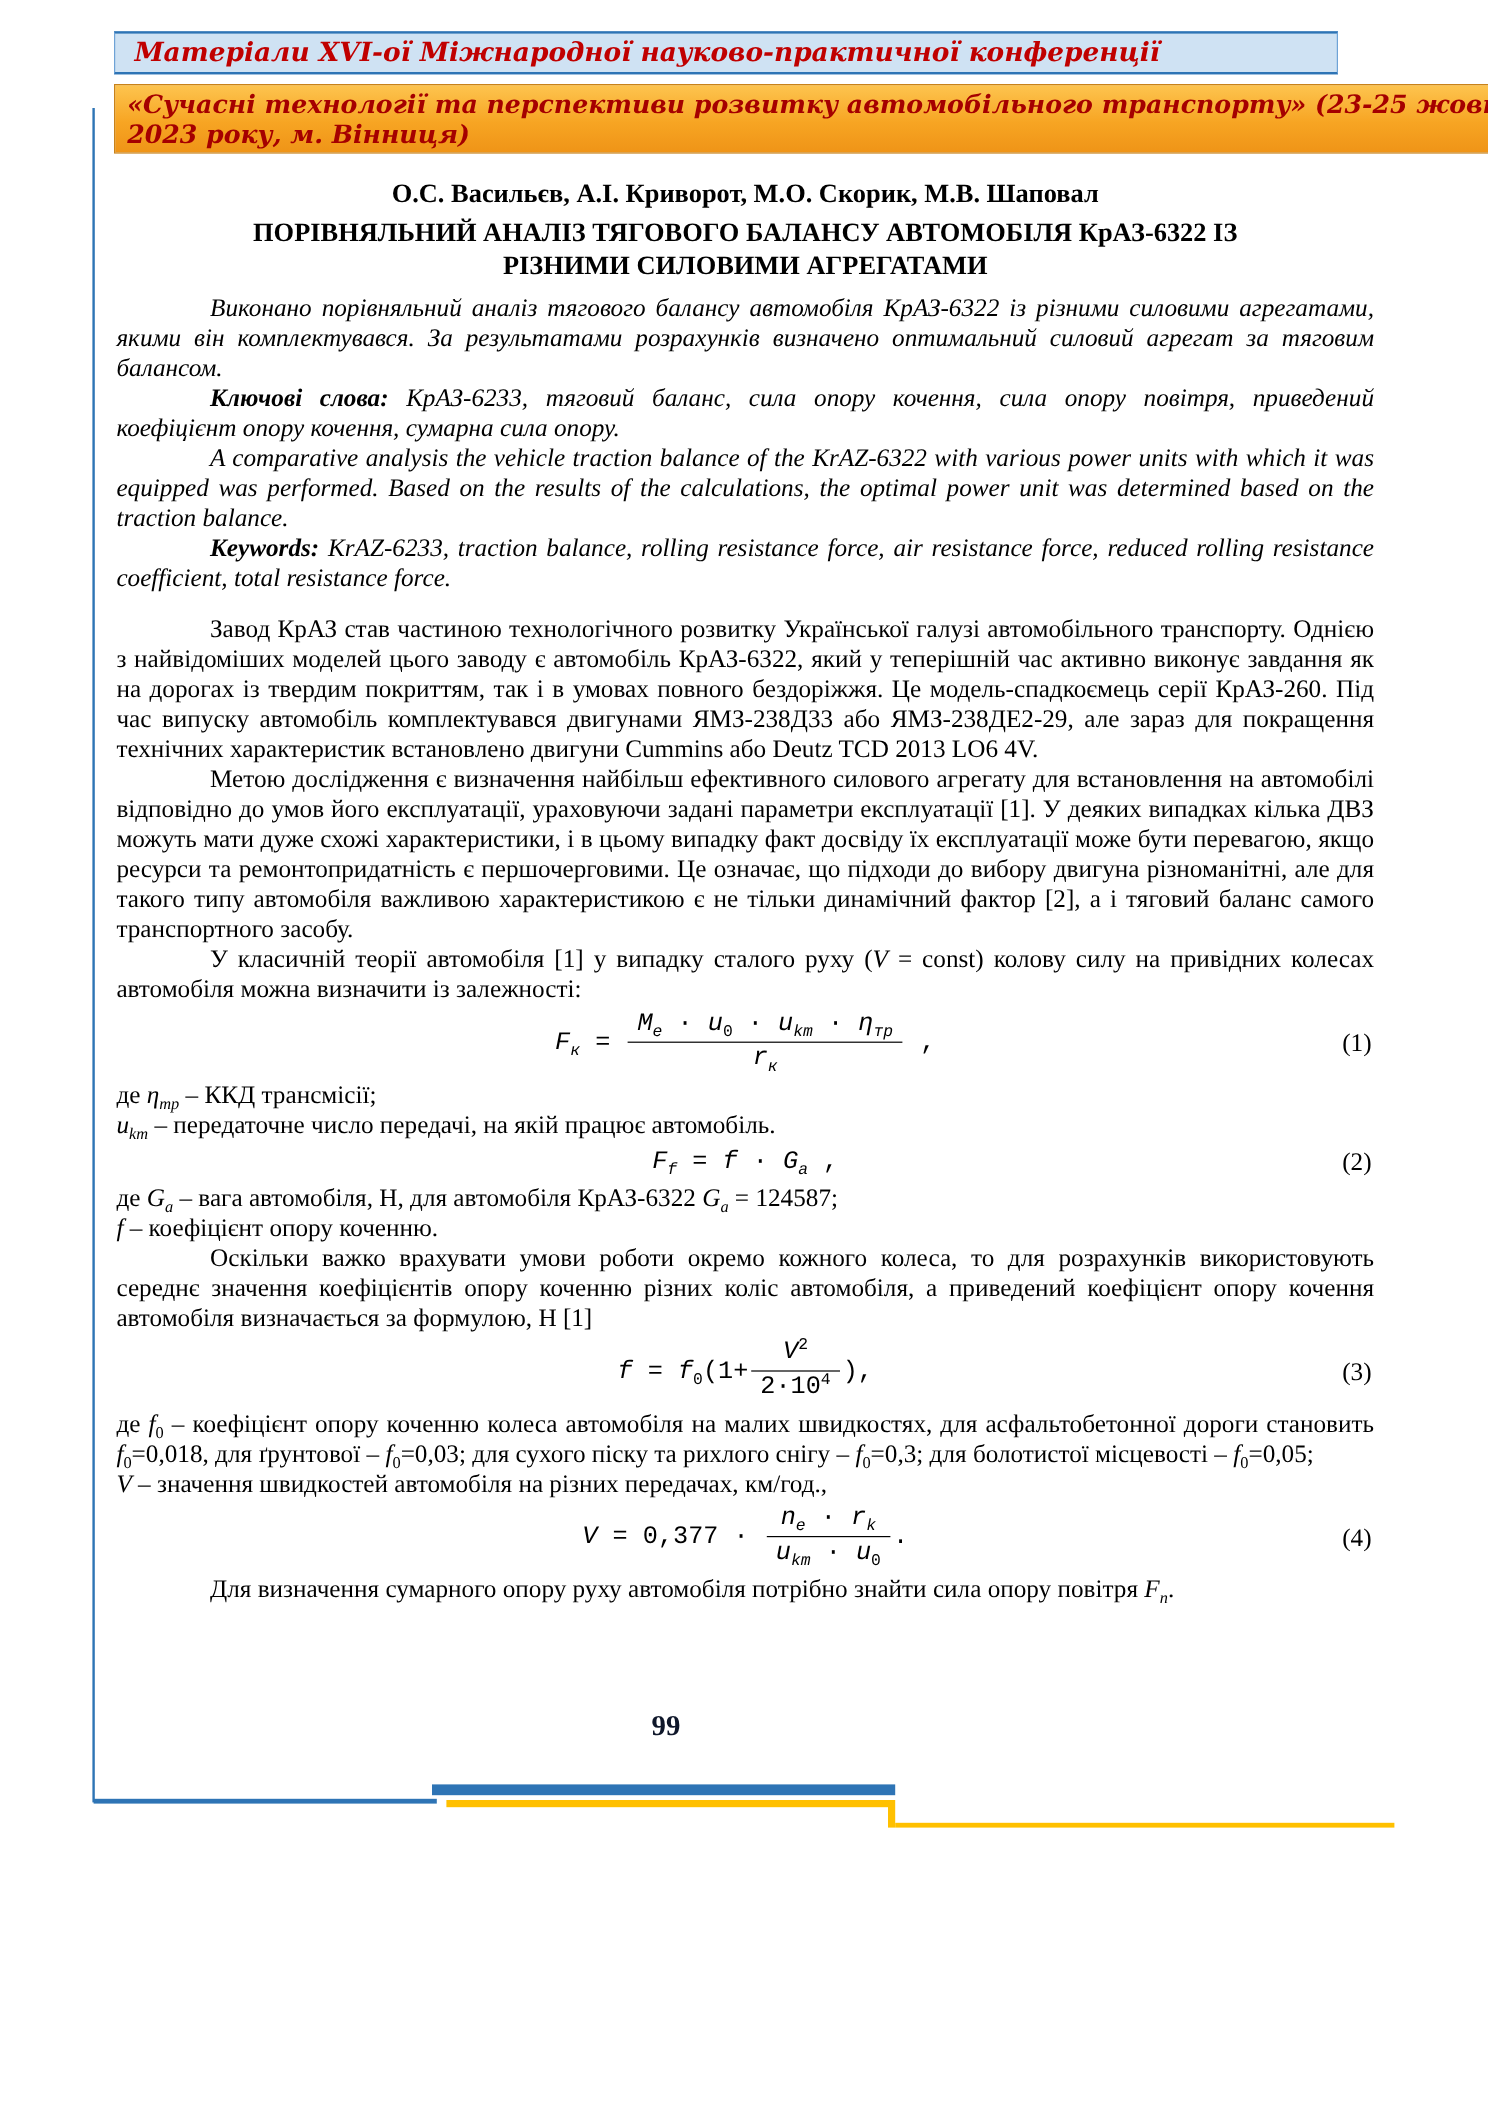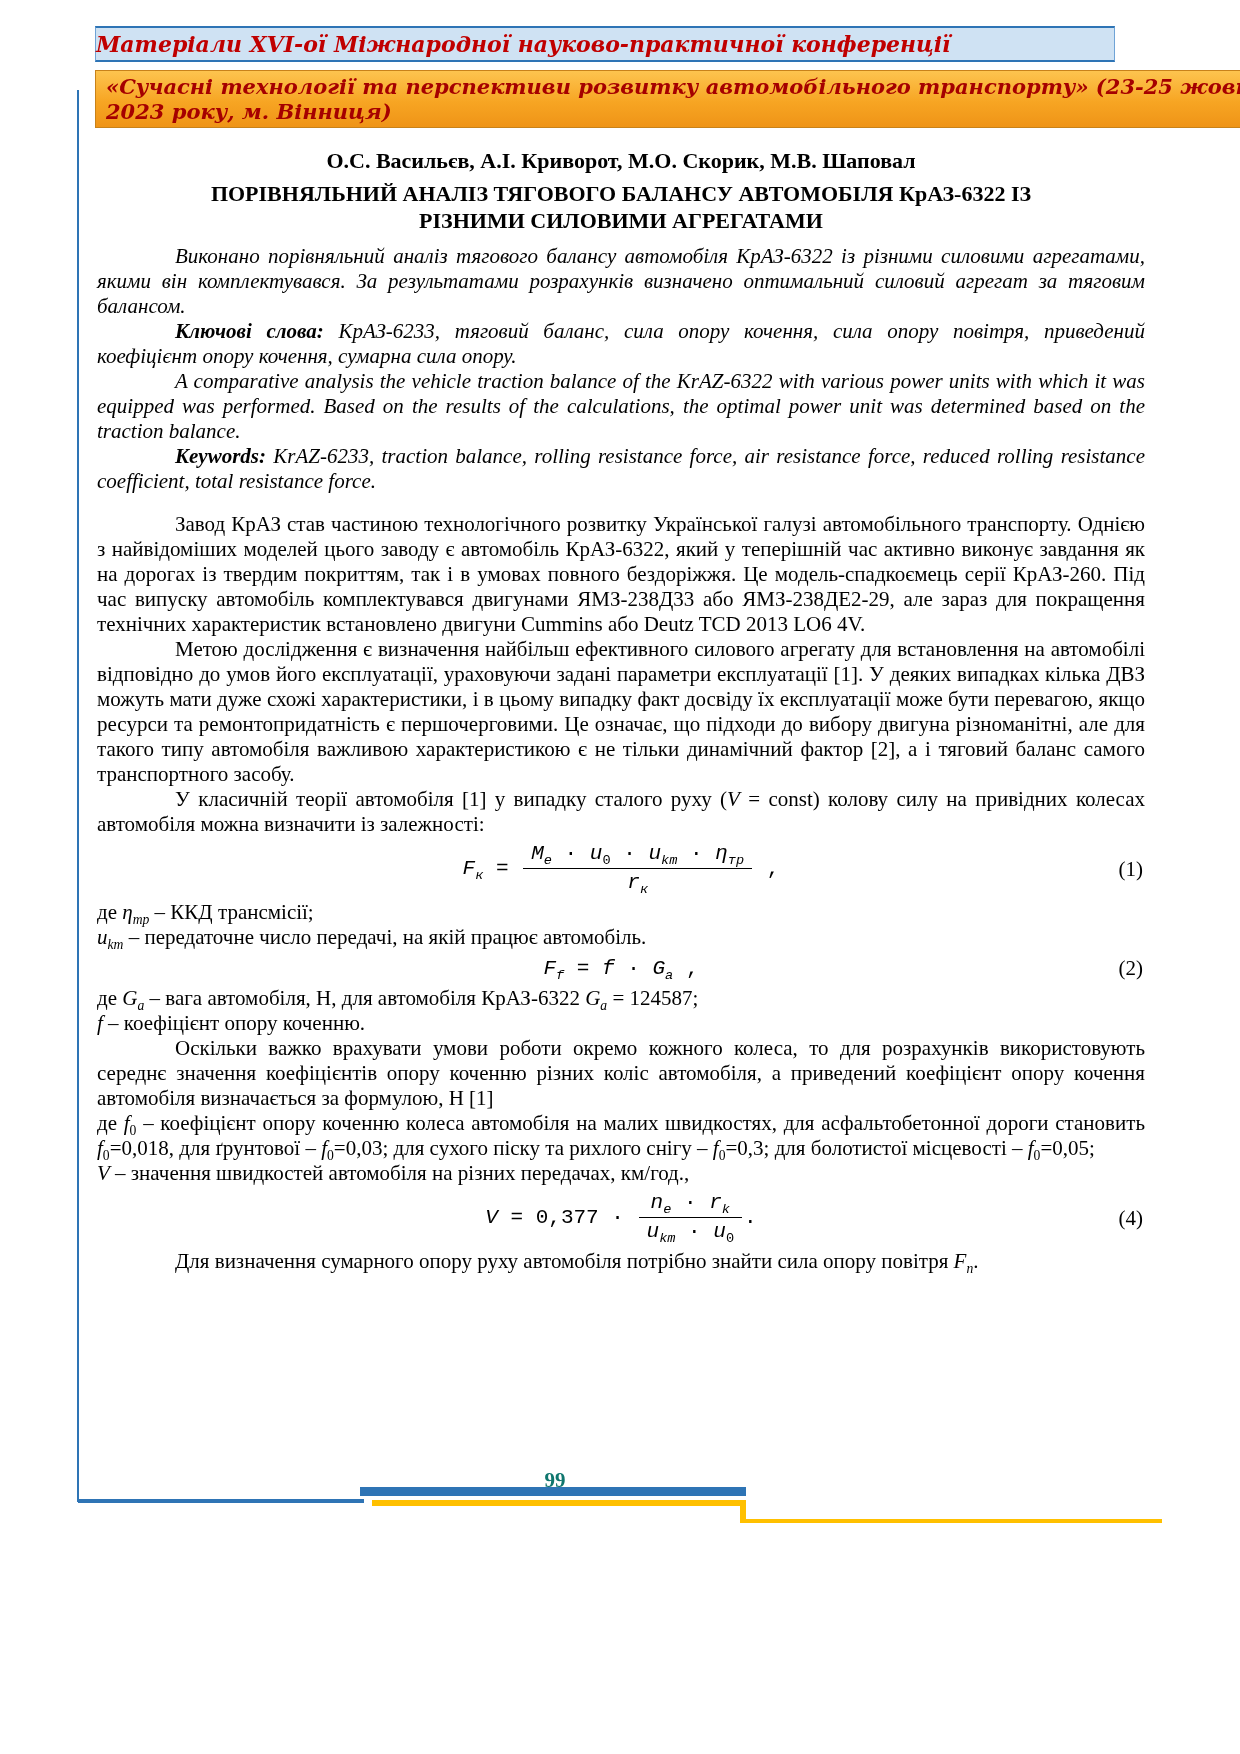--- a/index.html
+++ b/index.html
@@ -15,21 +15,21 @@
   
   .left-rule{position:absolute;left:77px;top:90px;width:2px;height:1412px;background:#2e74b5;}
 
   
   .banner{box-sizing:border-box;margin-left:95px;display:flex;align-items:center;}
   .banner-blue{
     margin-top:26px;width:1020px;height:36px;
     background:#cfe2f3;
     border:1px solid #6fa3d6;
     border-top:2px solid #2e74b5;border-bottom:2px solid #2e74b5;
-    padding:0 0 0 0;
+    padding:0 0 0 16px;
   }
   .banner-blue .banner-text{
     color:#c00000;font-weight:bold;font-style:italic;font-size:22px;
     font-family:"DejaVu Serif", cursive;
   }
   .banner-orange{
     margin-top:8px;width:1208px;min-height:36px;
     background:linear-gradient(180deg,#fdc44f 0%,#f7a523 55%,#ef9417 100%);
     border:1px solid #c8821a;
     padding:3px 10px;
@@ -70,22 +70,22 @@
   .fno{position:absolute;right:2px;top:50%;transform:translateY(-50%);font-style:normal;}
 
   
   .fl{position:absolute;}
   .fl-blue-thin{left:78px;top:1499px;width:286px;height:4px;background:#2e74b5;}
   .fl-blue-thick{left:360px;top:1487px;width:386px;height:9px;background:#2e74b5;}
   .fl-yellow-bar{left:372px;top:1500px;width:368px;height:6px;background:#ffc000;}
   .fl-yellow-vert{left:740px;top:1500px;width:6px;height:23px;background:#ffc000;}
   .fl-yellow-thin{left:746px;top:1519px;width:416px;height:4px;background:#ffc000;}
   .page-number{
-    position:absolute;left:0;top:1468px;width:1110px;text-align:center;
-    color:#0f766e;font-weight:bold;font-size:21px;
+    position:absolute;left:0;top:1426px;width:1110px;text-align:center;
+    color:#0f172a;font-weight:bold;font-size:24px;
   }
 </style>
 </head>
 <body>
 
 <div class="page">
 
   <div class="left-rule"></div>
 
   <header>
@@ -136,20 +136,26 @@
     <div class="formula">
       <span class="feq"><span class="sg-i">F</span><sub class="sg-sub">f</sub><span class="sg-n"> = </span><span class="sg-i">f</span><span class="sg-n"> · </span><span class="sg-i">G</span><sub class="sg-sub">a</sub><span class="sg-n"> ,</span></span>
       <span class="fno">(2)</span>
     </div>
 
     <p class="para"><span class="sg-n">де </span><span class="sg-i">G</span><sub class="sg-sub">a</sub><span class="sg-n"> – вага автомобіля, Н, для автомобіля КрАЗ-6322 </span><span class="sg-i">G</span><sub class="sg-sub">a</sub><span class="sg-n"> = 124587;</span></p>
     <p class="para"><span class="sg-i">f</span><span class="sg-n"> – коефіцієнт опору коченню.</span></p>
 
     <p class="para ind">Оскільки важко врахувати умови роботи окремо кожного колеса, то для розрахунків використовують середнє значення коефіцієнтів опору коченню різних коліс автомобіля, а приведений коефіцієнт опору кочення автомобіля визначається за формулою, Н [1]</p>
 
+    <div class="formula">
+      <span class="feq">
+        <span><span class="sg-i">f</span><span class="sg-n"> = </span><span class="sg-i">f</span><sub class="sg-subn">0</sub><span class="sg-n">(1+</span></span><span class="frac"><span class="num"><span class="sg-i">V</span><sup class="sg-sup">2</sup></span><span class="den"><span class="sg-n">2·10</span><sup class="sg-sup">4</sup></span></span><span><span class="sg-n">),</span></span>
+      </span>
+      <span class="fno">(3)</span>
+    </div>
 
     <p class="para"><span class="sg-n">де </span><span class="sg-i">f</span><sub class="sg-subn">0</sub><span class="sg-n"> – коефіцієнт опору коченню колеса автомобіля на малих швидкостях, для асфальтобетонної дороги становить </span><span class="sg-i">f</span><sub class="sg-subn">0</sub><span class="sg-n">=0,018</span><span class="sg-n">, для ґрунтової – </span><span class="sg-i">f</span><sub class="sg-subn">0</sub><span class="sg-n">=0,03; для сухого піску та рихлого снігу – </span><span class="sg-i">f</span><sub class="sg-subn">0</sub><span class="sg-n">=0,3; для болотистої місцевості – </span><span class="sg-i">f</span><sub class="sg-subn">0</sub><span class="sg-n">=0,05;</span></p>
     <p class="para"><span class="sg-i">V</span><span class="sg-n"> – значення швидкостей автомобіля на різних передачах, км/год.,</span></p>
 
     <div class="formula">
       <span class="feq">
         <span><span class="sg-i">V</span><span class="sg-n"> = 0,377 · </span></span><span class="frac"><span class="num"><span class="sg-i">n</span><sub class="sg-sub">e</sub><span class="sg-n"> · </span><span class="sg-i">r</span><sub class="sg-sub">k</sub></span><span class="den"><span class="sg-i">u</span><sub class="sg-sub">km</sub><span class="sg-n"> · </span><span class="sg-i">u</span><sub class="sg-subn">0</sub></span></span><span><span class="sg-n">.</span></span>
       </span>
       <span class="fno">(4)</span>
     </div>

